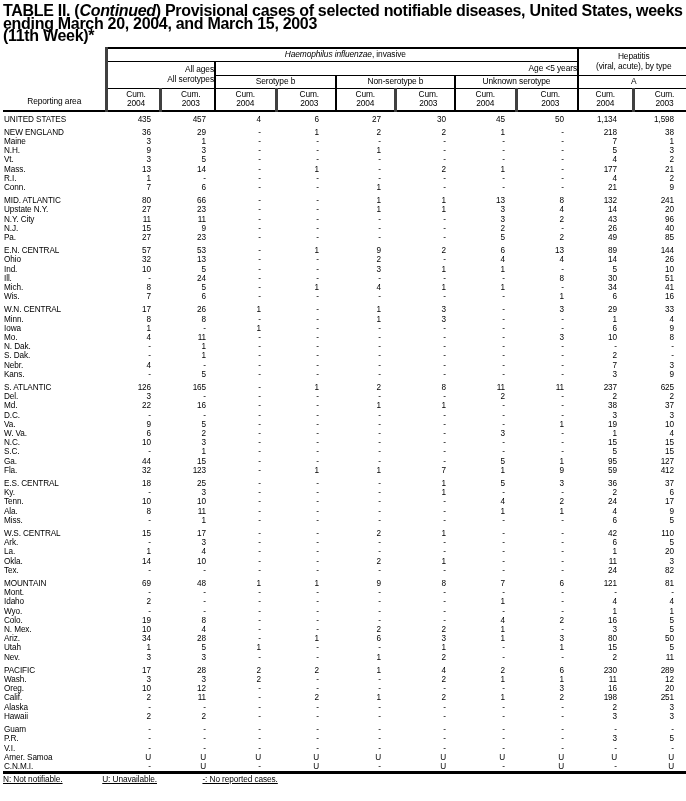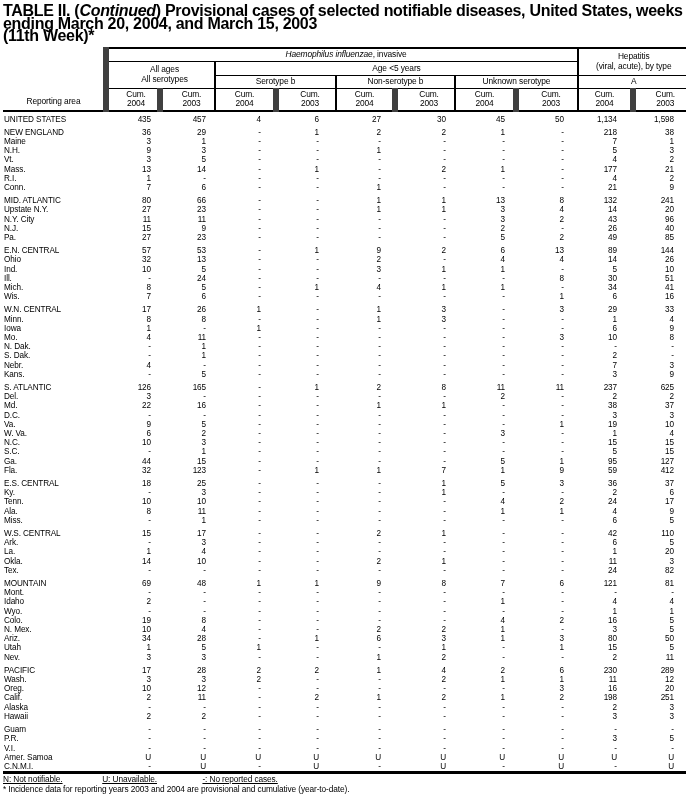--- a/index.html
+++ b/index.html
@@ -18,29 +18,29 @@
   table.main {
     border-collapse: collapse; table-layout: fixed; width: 682px;
     margin-top: 4px; border-bottom: 3px solid #000;
   }
   thead th {
     font-weight: normal; font-size: 8.4px; line-height: 9.5px;
     text-align: center; vertical-align: middle; padding: 1px 0;
     letter-spacing: -0.1px; white-space: nowrap;
   }
   thead tr.r1 th { height: 14px; }
-  thead tr.r2 th { height: 14px; }
+  thead tr.r2 th { height: 14px; text-align: right; }
   thead tr.r3 th { height: 12px; }
   thead tr.r4 th { height: 21px; }
   th.area-h {
     text-align: center; vertical-align: bottom; padding: 0 0 3px 1px;
     border-bottom: 2px solid #000; font-size: 8.4px;
   }
   .bt2 { border-top: 2px solid #000; }
-  .bl1 { border-left: 6px solid #404040; padding-left: 6px; }
+  .bl1 { border-left: 3px solid #404040; padding-left: 6px; }
   .bl2 { border-left: 2px solid #000; }
   .bb1 { border-bottom: 1px solid #000; }
   .br1 { border-right: 1px solid #000; }
   .bb2 { border-bottom: 2px solid #000; }
   th .ital { font-style: italic; }
 
   tbody td {
     font-size: 8.2px; line-height: 9.2px; padding: 0;
     text-align: right; white-space: nowrap; letter-spacing: -0.1px;
   }
@@ -1053,16 +1053,15 @@
         </tr>
       </tbody>
   </table>
 
   <div class="footnotes">
     <div class="legend">
       <span class="leg1">N: Not notifiable.</span>
       <span class="leg2">U: Unavailable.</span>
       <span class="leg3">-: No reported cases.</span>
     </div>
-    <div class="note">* Incidence data for reporting years 2003 and 2004 are provisional and cumulative (year-to-date).</div>
   </div>
 
 </div>
 
 </body></html>

